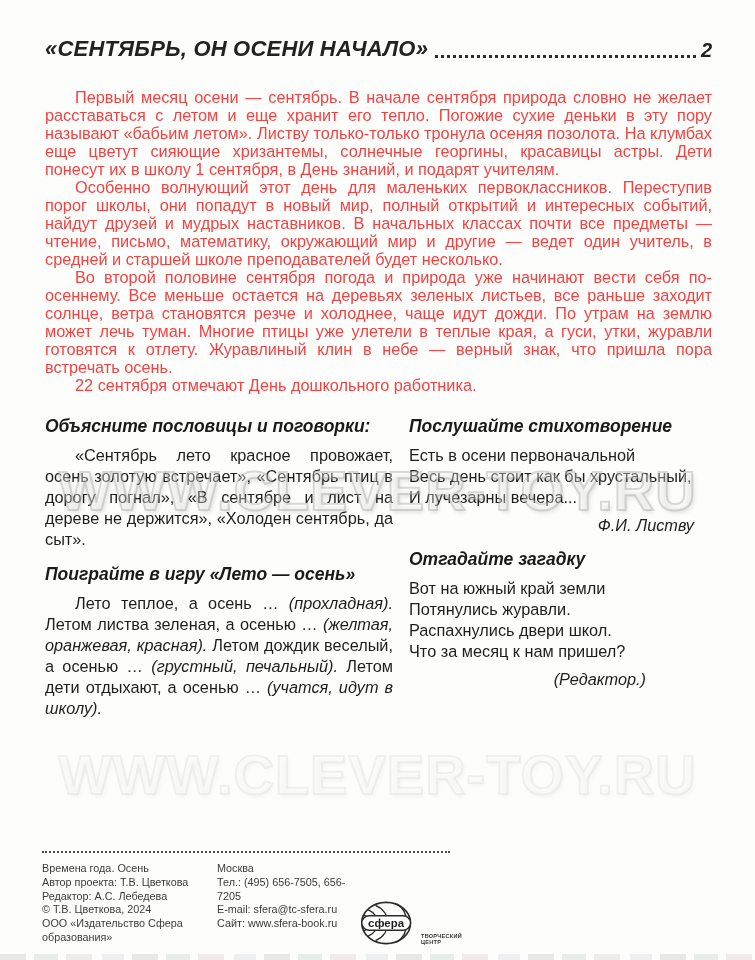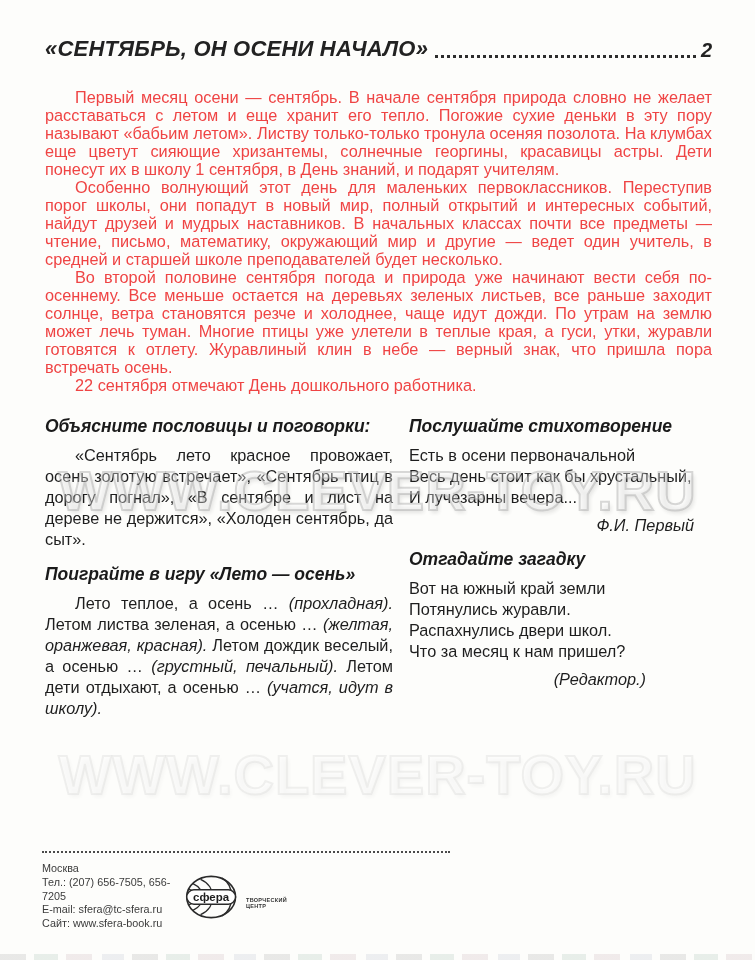--- a/index.html
+++ b/index.html
@@ -31,21 +31,21 @@
   .just { font-size:16.3px; line-height:21px; text-align:justify; text-indent:30px; }
   .line { font-size:16.3px; line-height:21px; }
   .poem-author { font-size:16.3px; font-style:italic; text-align:right; padding-right:18px; margin-top:8px; }
   .riddle-answer { font-size:16.3px; font-style:italic; text-align:right; padding-right:66px; margin-top:8px; }
   .it { font-style:italic; }
   
   .footer-sep { position:absolute; left:42px; top:851px; width:408px; border-top:2.6px dotted #4a4a4a; }
   .footer { position:absolute; left:42px; top:862px; display:flex; font-size:10.8px; line-height:13.8px; color:#3b3b3b; }
   .f-credits { width:175px; }
   .f-contacts { width:143px; }
-  .f-logo { display:flex; align-items:center; margin-top:1px; }
+  .f-logo { display:flex; align-items:flex-end; margin-top:1px; }
   .logo-tagline { font-size:5.5px; line-height:6px; font-weight:bold; color:#333; margin:13px 0 0 3px; letter-spacing:0.3px; }
   
   .strip {
     position:absolute; left:0; right:0; bottom:0; height:6px;
     background:repeating-linear-gradient(90deg,
       rgba(150,150,150,0.20) 0 26px, rgba(255,255,255,0) 26px 34px,
       rgba(120,160,140,0.16) 34px 58px, rgba(255,255,255,0) 58px 66px,
       rgba(175,140,150,0.16) 66px 92px, rgba(255,255,255,0) 92px 102px,
       rgba(140,150,175,0.14) 102px 124px, rgba(255,255,255,0) 124px 132px);
   }
@@ -91,38 +91,45 @@
         <div class="just"><span>Лето теплое, а осень … </span><span class="it">(прохладная).</span><span> Летом листва зеленая, а осенью … </span><span class="it">(желтая, оранжевая, красная).</span><span> Летом дождик веселый, а осенью … </span><span class="it">(грустный, печальный).</span><span> Летом дети отдыхают, а осенью … </span><span class="it">(учатся, идут в школу).</span></div>
       </div>
     </div>
 
     <div>
       <div class="blk">
         <h3 class="sec-heading">Послушайте стихотворение</h3>
         <div class="line">Есть в осени первоначальной</div>
         <div class="line">Весь день стоит как бы хрустальный,</div>
         <div class="line">И лучезарны вечера...</div>
-        <div class="poem-author">Ф.И. Первый</div>
+        <div class="poem-author">Ф.И. Листву</div>
       </div>
       <div class="blk">
         <h3 class="sec-heading">Отгадайте загадку</h3>
         <div class="line">Вот на южный край земли</div>
         <div class="line">Потянулись журавли.</div>
         <div class="line">Распахнулись двери школ.</div>
         <div class="line">Что за месяц к нам пришел?</div>
         <div class="riddle-answer">(Редактор.)</div>
       </div>
     </div>
   </div>
 
   <div class="footer-sep"></div>
   <div class="footer">
+    <div class="f-credits">
+      <div>Времена года. Осень</div>
+      <div>Автор проекта: Т.В. Цветкова</div>
+      <div>Редактор: А.С. Лебедева</div>
+      <div>© Т.В. Цветкова, 2024</div>
+      <div>ООО «Издательство Сфера образования»</div>
+    </div>
     <div class="f-contacts">
       <div>Москва</div>
-      <div>Тел.: (207) 656-7505, 656-7205</div>
+      <div>Тел.: (495) 656-7505, 656-7205</div>
       <div>E-mail: sfera@tc-sfera.ru</div>
       <div>Сайт: www.sfera-book.ru</div>
     </div>
     <div class="f-logo">
       <svg width="58" height="44" viewBox="0 0 60 46">
         <ellipse cx="27" cy="23" rx="25.5" ry="21.5" fill="none" stroke="#2a2a2a" stroke-width="1.7"></ellipse>
         <path d="M16 4.5 C 33 12, 33 34, 16 41.5" fill="none" stroke="#2a2a2a" stroke-width="1.5"></path>
         <path d="M8 9 C 21 15, 21 31, 8 37" fill="none" stroke="#2a2a2a" stroke-width="1.4"></path>
         <path d="M3.5 14.5 C 11 18, 11 28, 3.5 31.5" fill="none" stroke="#2a2a2a" stroke-width="1.3"></path>
         <path d="M38 3 C 52 11, 52 35, 38 43" fill="none" stroke="#2a2a2a" stroke-width="1.5"></path>

